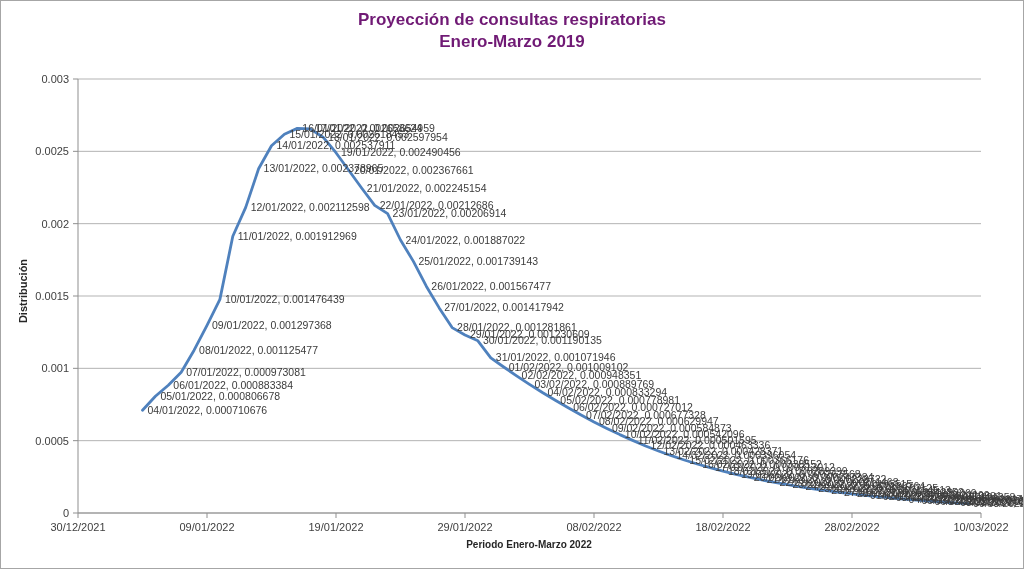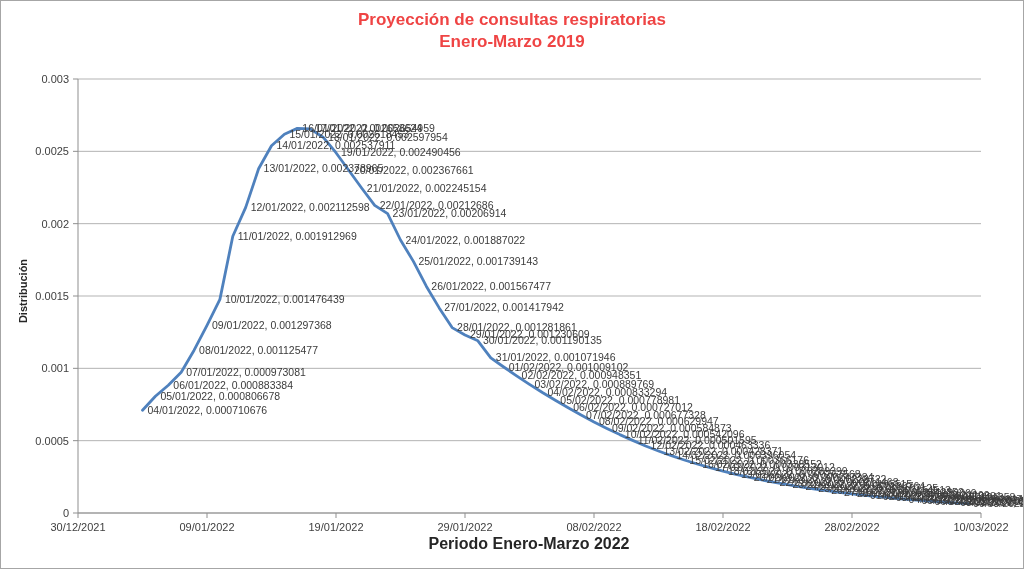--- a/index.html
+++ b/index.html
@@ -7,34 +7,34 @@
     position:relative;
     width:1022px;height:567px;
     border:1px solid #a6a6a6;
     background:#fff;
     font-family:"Liberation Sans",sans-serif;
     overflow:hidden;
   }
   .title-block{
     position:absolute;left:0;top:8px;width:100%;
     text-align:center;
-    font-size:17px;font-weight:bold;color:#ef4444;
+    font-size:17px;font-weight:bold;color:#701a75;
     line-height:1.3;
   }
   .y-title{
     position:absolute;left:22px;top:290px;
     transform:translate(-50%,-50%) rotate(-90deg);
     white-space:nowrap;
     font-size:11px;font-weight:bold;color:#262626;
   }
   .x-title{
     position:absolute;left:528px;top:543px;
     transform:translate(-50%,-50%);
     white-space:nowrap;
-    font-size:16px;font-weight:bold;color:#262626;
+    font-size:10px;font-weight:bold;color:#262626;
   }
   svg{position:absolute;left:0;top:0;}
   svg text{font-family:"Liberation Sans",sans-serif;}
   .data-label{font-size:10.5px;fill:#3b3b3b;}
   .tick-label{font-size:11px;fill:#404040;}
 </style>
 </head>
 <body>
 
 <div class="page">

